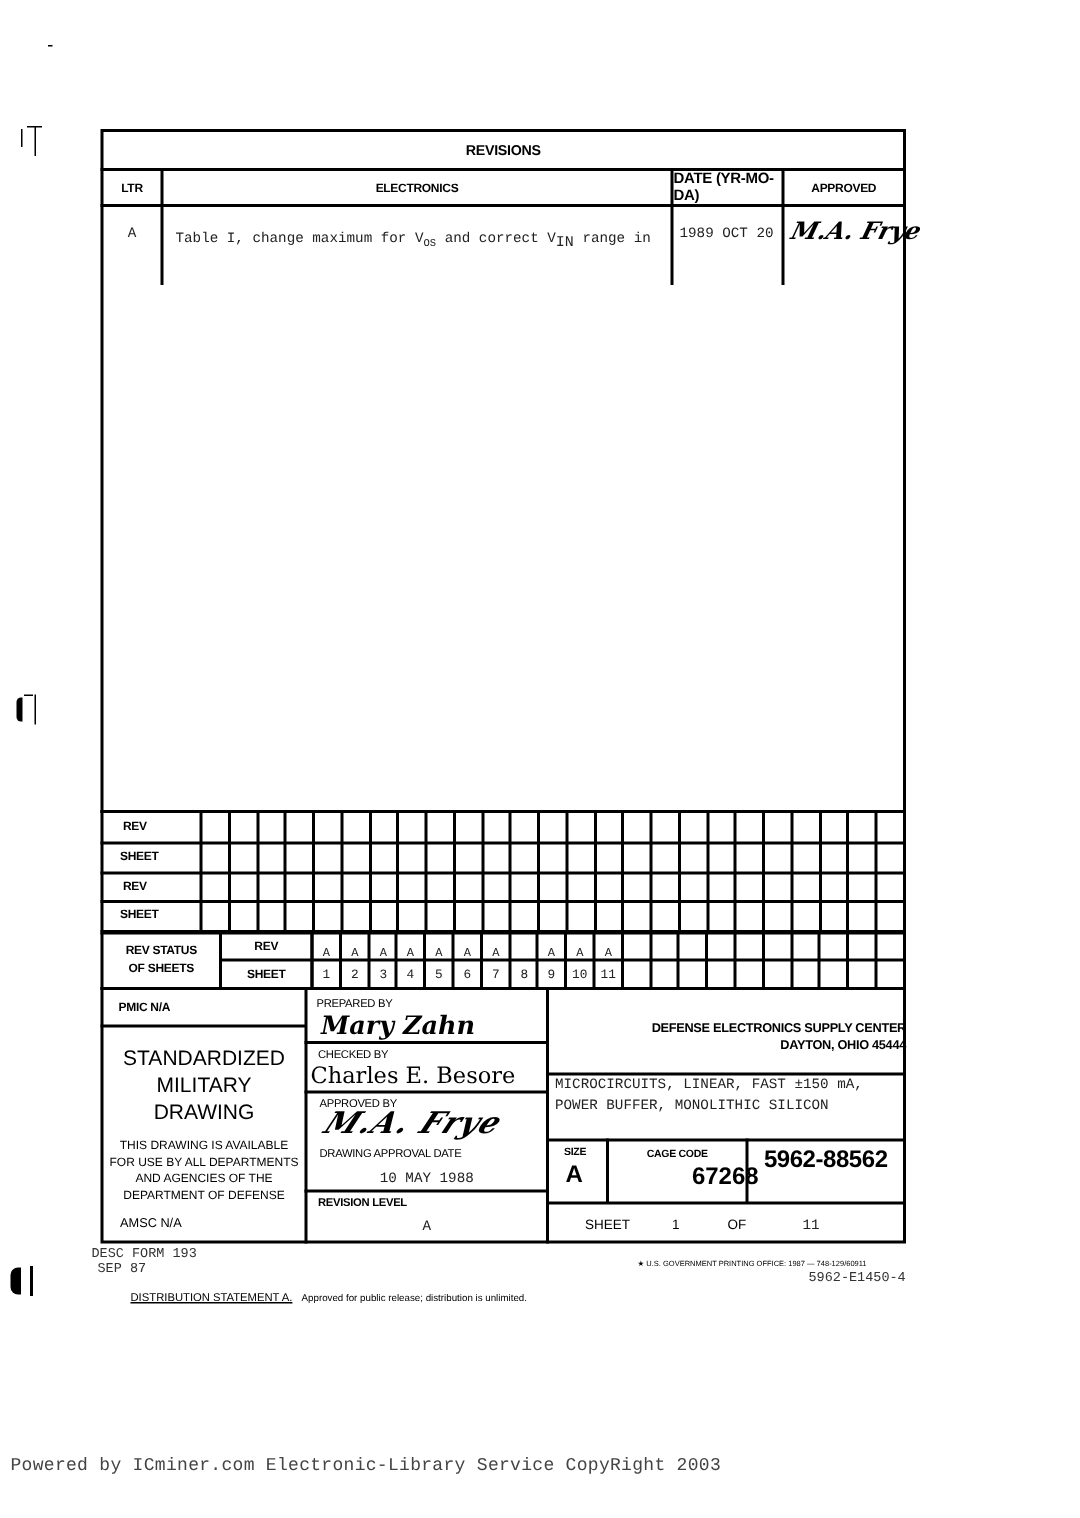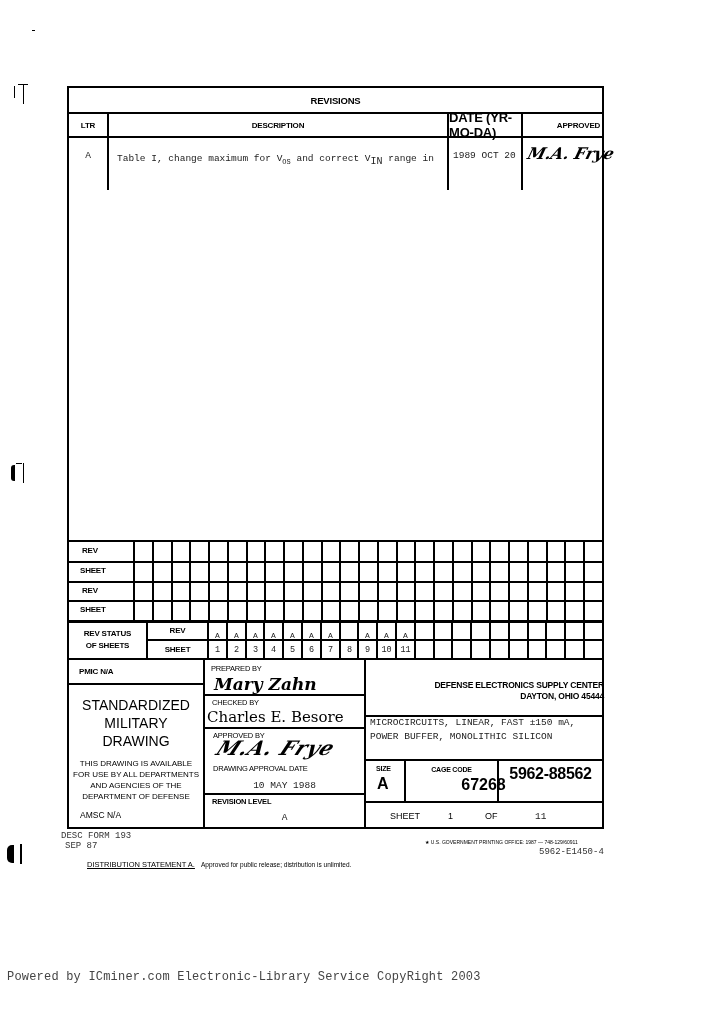--- a/index.html
+++ b/index.html
@@ -38,23 +38,23 @@
 <div>
   <div class="box" style="left:67px;top:86px;width:537px;height:456px;"></div>
   <div class="cell lbl" style="left:69px;top:88px;width:533px;height:24px;font-size:9.5px;">REVISIONS</div>
   <div class="hl" style="left:67px;top:112px;width:537px;"></div>
   <div class="hl" style="left:67px;top:136px;width:537px;"></div>
   <div class="vl" style="left:107px;top:112px;height:78px;"></div>
   <div class="vl" style="left:447px;top:112px;height:78px;"></div>
   <div class="vl" style="left:521px;top:112px;height:78px;"></div>
 
   <div class="cell lbl" style="left:69px;top:114px;width:38px;height:22px;">LTR</div>
-  <div class="cell lbl" style="left:109px;top:114px;width:338px;height:22px;">DESCRIPTION</div>
-  <div class="cell lbl" style="left:449px;top:114px;width:72px;height:22px;font-size:13px;">DATE (YR-MO-DA)</div>
-  <div class="cell lbl" style="left:523px;top:114px;width:79px;height:22px;margin-left:16px;">APPROVED</div>
+  <div class="cell lbl" style="left:109px;top:114px;width:338px;height:22px;">ELECTRONICS</div>
+  <div class="cell lbl" style="left:449px;top:114px;width:72px;height:22px;font-size:10px;">DATE (YR-MO-DA)</div>
+  <div class="cell lbl" style="left:523px;top:114px;width:79px;height:22px;">APPROVED</div>
 
   <div>
     <div class="abs mono ctr" style="left:69px;top:150px;width:38px;">A</div>
     <div class="abs mono" style="left:117px;top:150px;width:330px;line-height:17px;white-space:nowrap;">
       <span>Table I, change maximum for V</span><sub style="font-size:7px;">OS</sub><span> and correct V</span><sub style="font-size:10px;">IN</sub><span> range in</span><br>
     </div>
     <div class="abs mono" style="left:453px;top:150px;">1989 OCT 20</div>
     <div class="abs sig" style="left:528px;top:144px;font-size:16px;transform:skewX(-15deg);">M.A. Frye</div>
   </div>
 </div>

